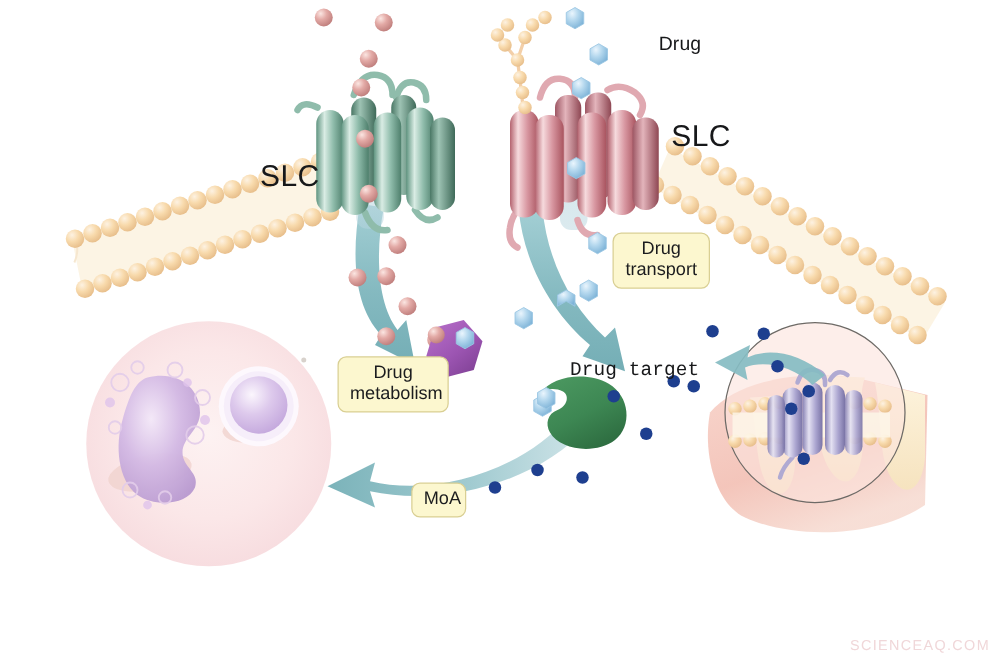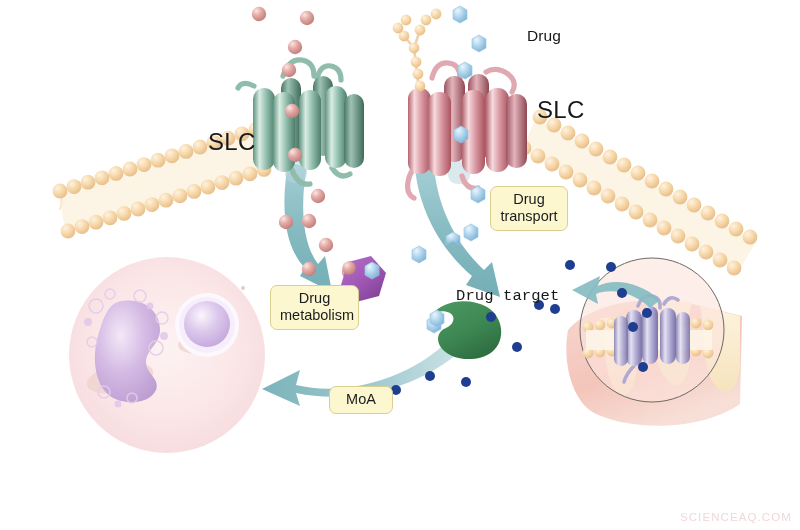--- a/index.html
+++ b/index.html
@@ -498,20 +498,20 @@
   <div class="callout" style="left:490px; top:186px; width:78px;">
     <span>Drug</span>
     <span>transport</span>
   </div>
 
   <div class="callout" style="left:270px; top:285px; width:89px;">
     <span>Drug</span>
     <span>metabolism</span>
   </div>
 
-  <div class="callout" style="left:329px; top:386px; width:64px;">
+  <div class="callout" style="left:329px; top:386px; width:44px;">
     <span>MoA</span>
   </div>
 
 
   <div id="watermark">SCIENCEAQ.COM</div>
 
 </div>
 
 </body></html>

